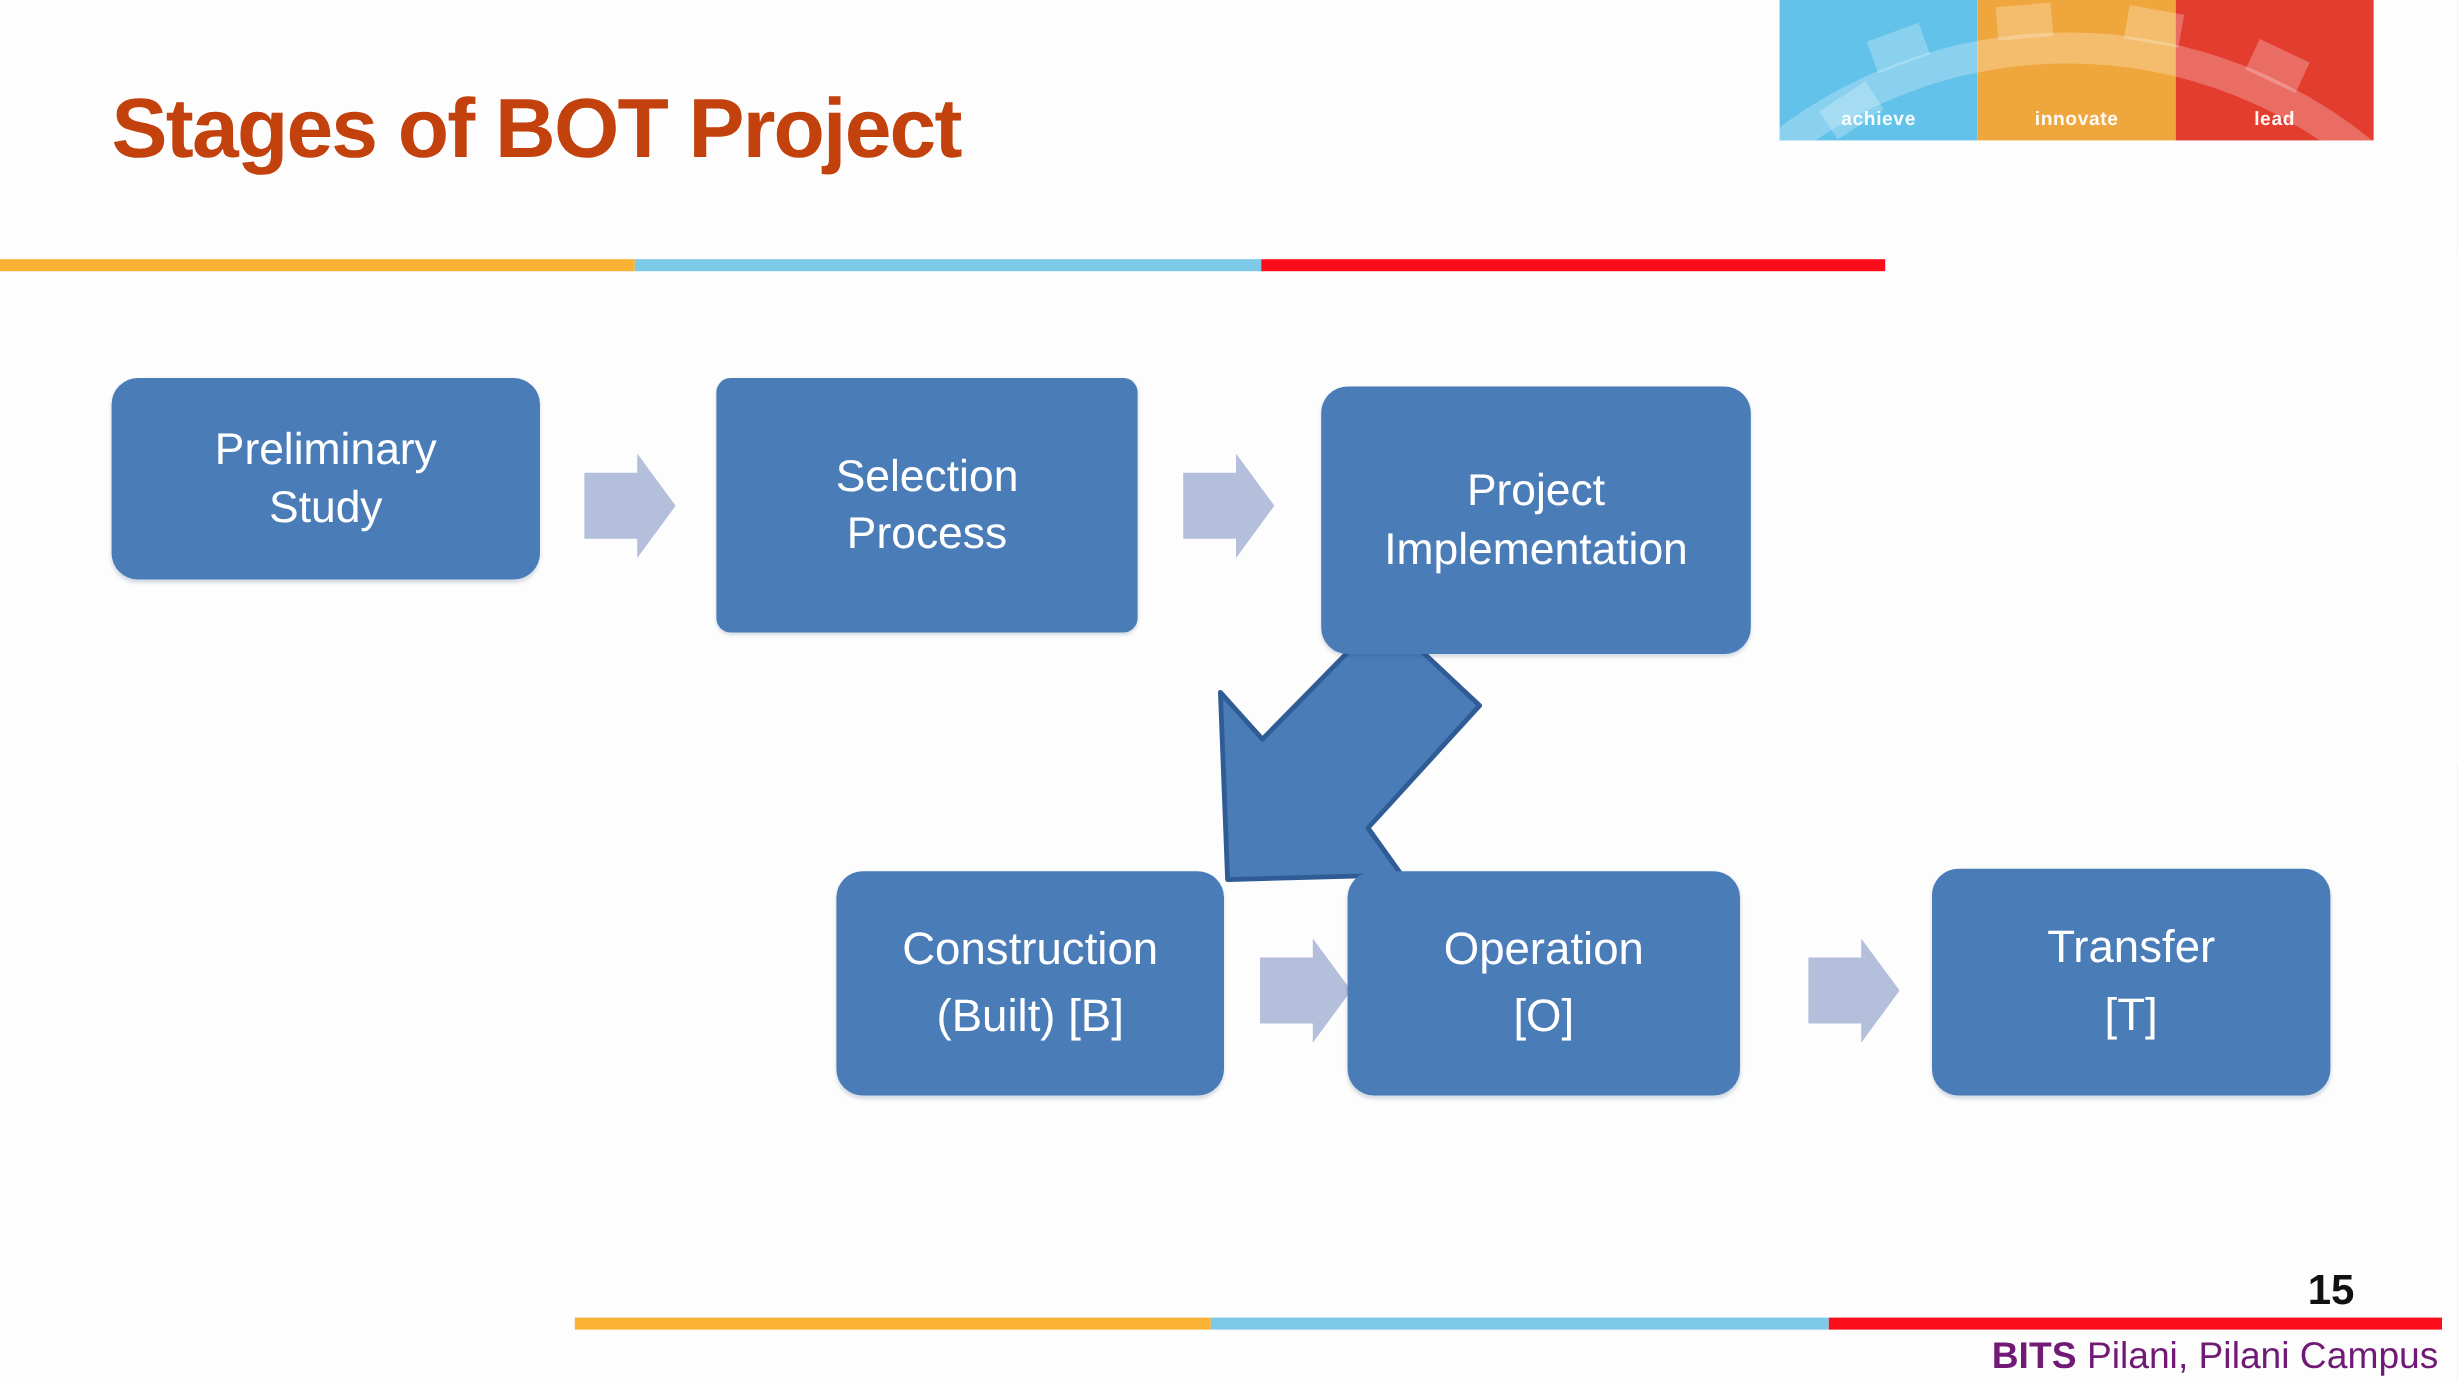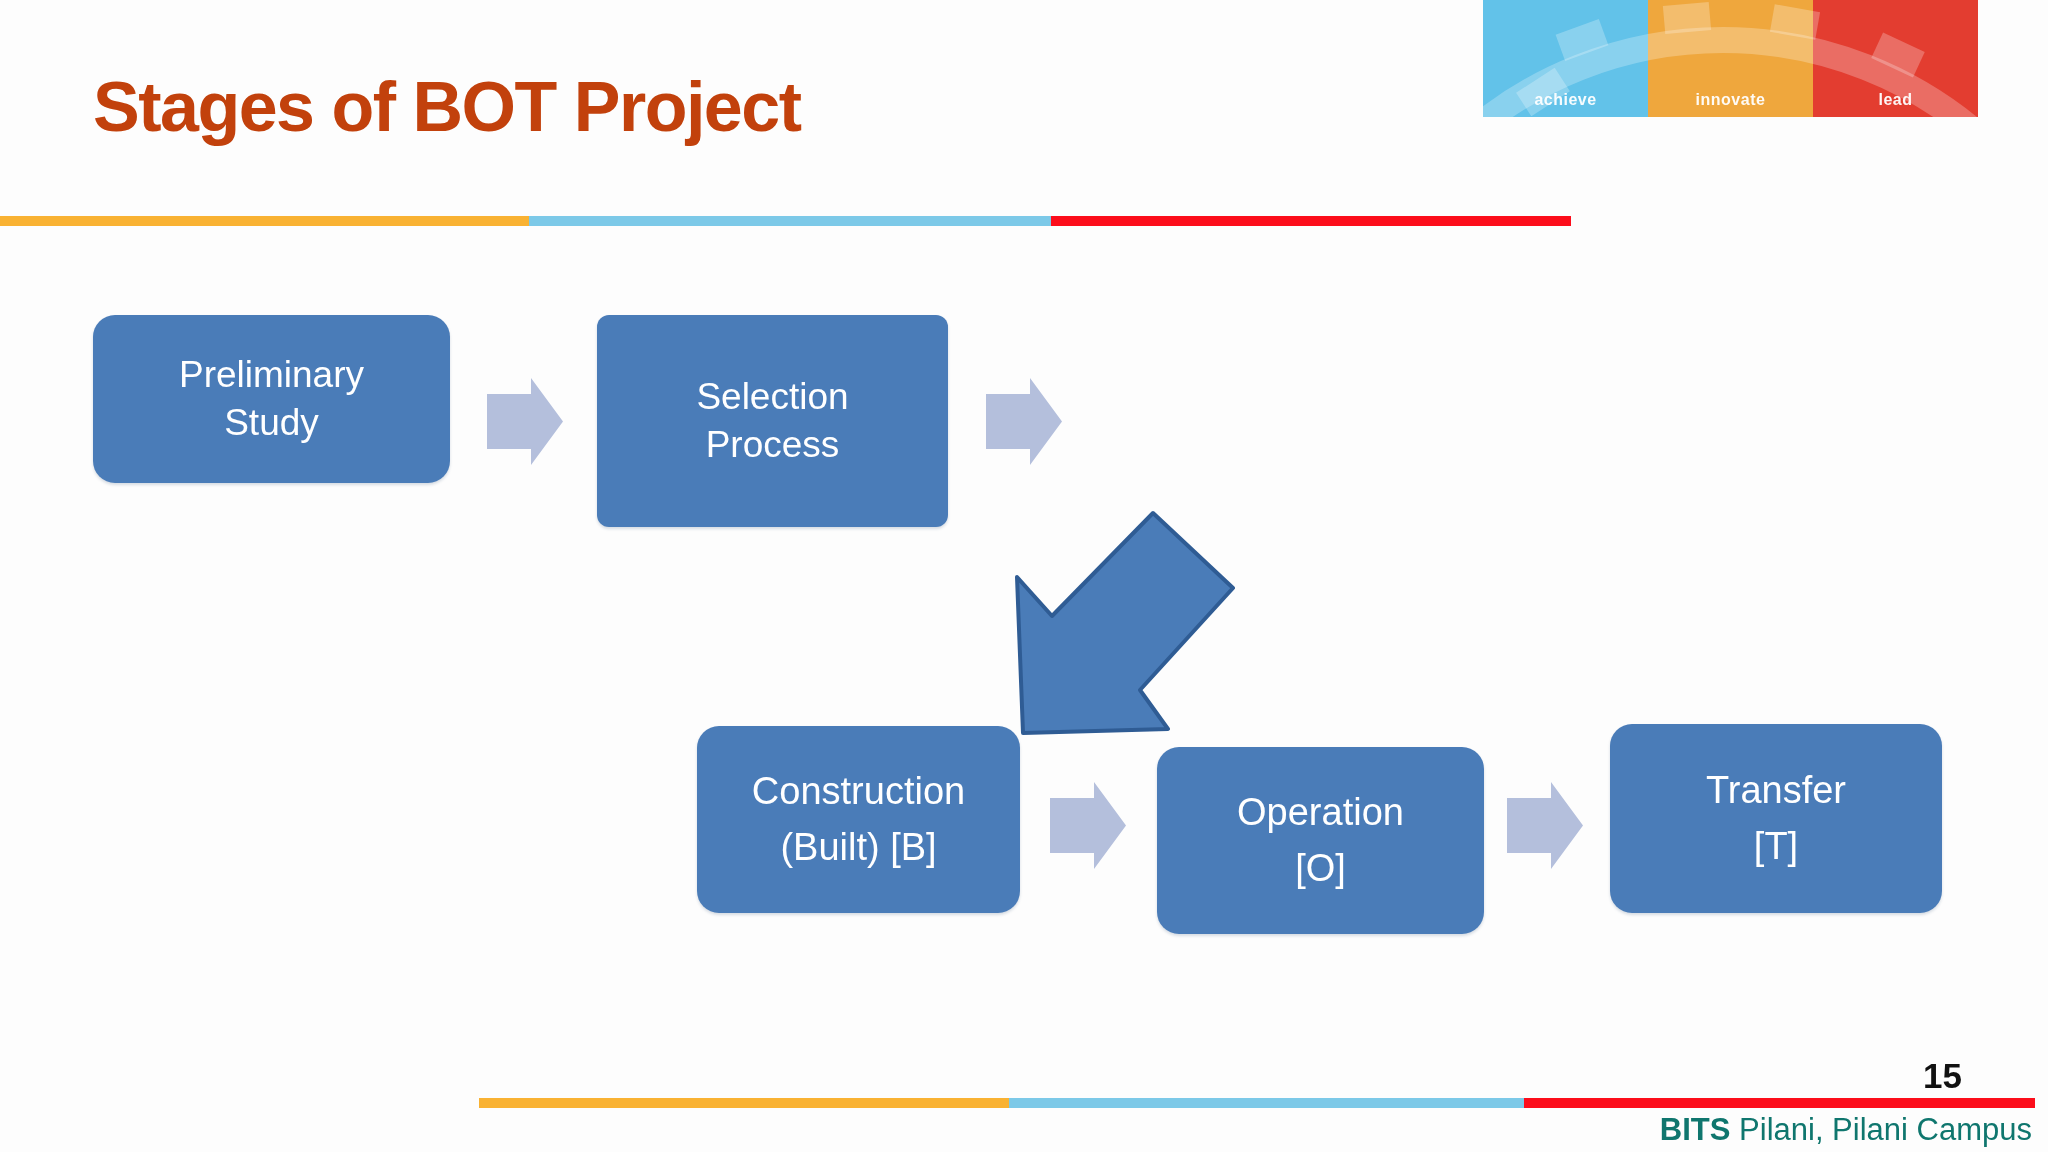--- a/index.html
+++ b/index.html
@@ -51,35 +51,35 @@
     box-shadow:0 2px 3px rgba(40,70,110,.18);
   }
   .box .line{display:block;}
   .row-top .line{font-size:37px;line-height:1.3;}
   .row-bottom{row-gap:12px;}
   .row-bottom .line{font-size:38px;line-height:1.15;}
   .b1{left:93px;  top:315px;width:357px;height:168px;}
   .b2{left:597px; top:315px;width:351px;height:212px;border-radius:12px;}
   .b3{left:1101px;top:322px;width:358px;height:223px;}
   .b4{left:697px; top:726px;width:323px;height:187px;}
-  .b5{left:1157px;top:726px;width:327px;height:187px;margin-top:21px;}
+  .b5{left:1123px;top:726px;width:327px;height:187px;}
   .b6{left:1610px;top:724px;width:332px;height:189px;}
   
   .arrow-layer{
     position:absolute;left:0;top:0;width:2048px;height:1152px;
     z-index:1;pointer-events:none;
   }
   
   .page-number{
     position:absolute;left:1840px;top:1056px;width:122px;
     text-align:right;font-size:35px;font-weight:700;color:#111;
   }
   .campus-line{
     position:absolute;right:16px;top:1112px;
-    font-size:31px;color:#0f766e;white-space:nowrap;
+    font-size:31px;color:#701a75;white-space:nowrap;
   }
   .campus-line .b{font-weight:700;}
   .campus-line .r{margin-left:.28em;}
 </style>
 </head>
 <body>
 
 <div class="slide">
 
   <h1 class="title">Stages of BOT Project</h1>
@@ -125,20 +125,24 @@
   </svg>
 
   <div class="box row-top b1">
     <span class="line">Preliminary</span>
     <span class="line">Study</span>
   </div>
   <div class="box row-top b2">
     <span class="line">Selection</span>
     <span class="line">Process</span>
   </div>
+  <div class="box row-top b3">
+    <span class="line">Project</span>
+    <span class="line">Implementation</span>
+  </div>
 
   <div class="box row-bottom b4">
     <span class="line">Construction</span>
     <span class="line">(Built) [B]</span>
   </div>
   <div class="box row-bottom b5">
     <span class="line">Operation</span>
     <span class="line">[O]</span>
   </div>
   <div class="box row-bottom b6">

